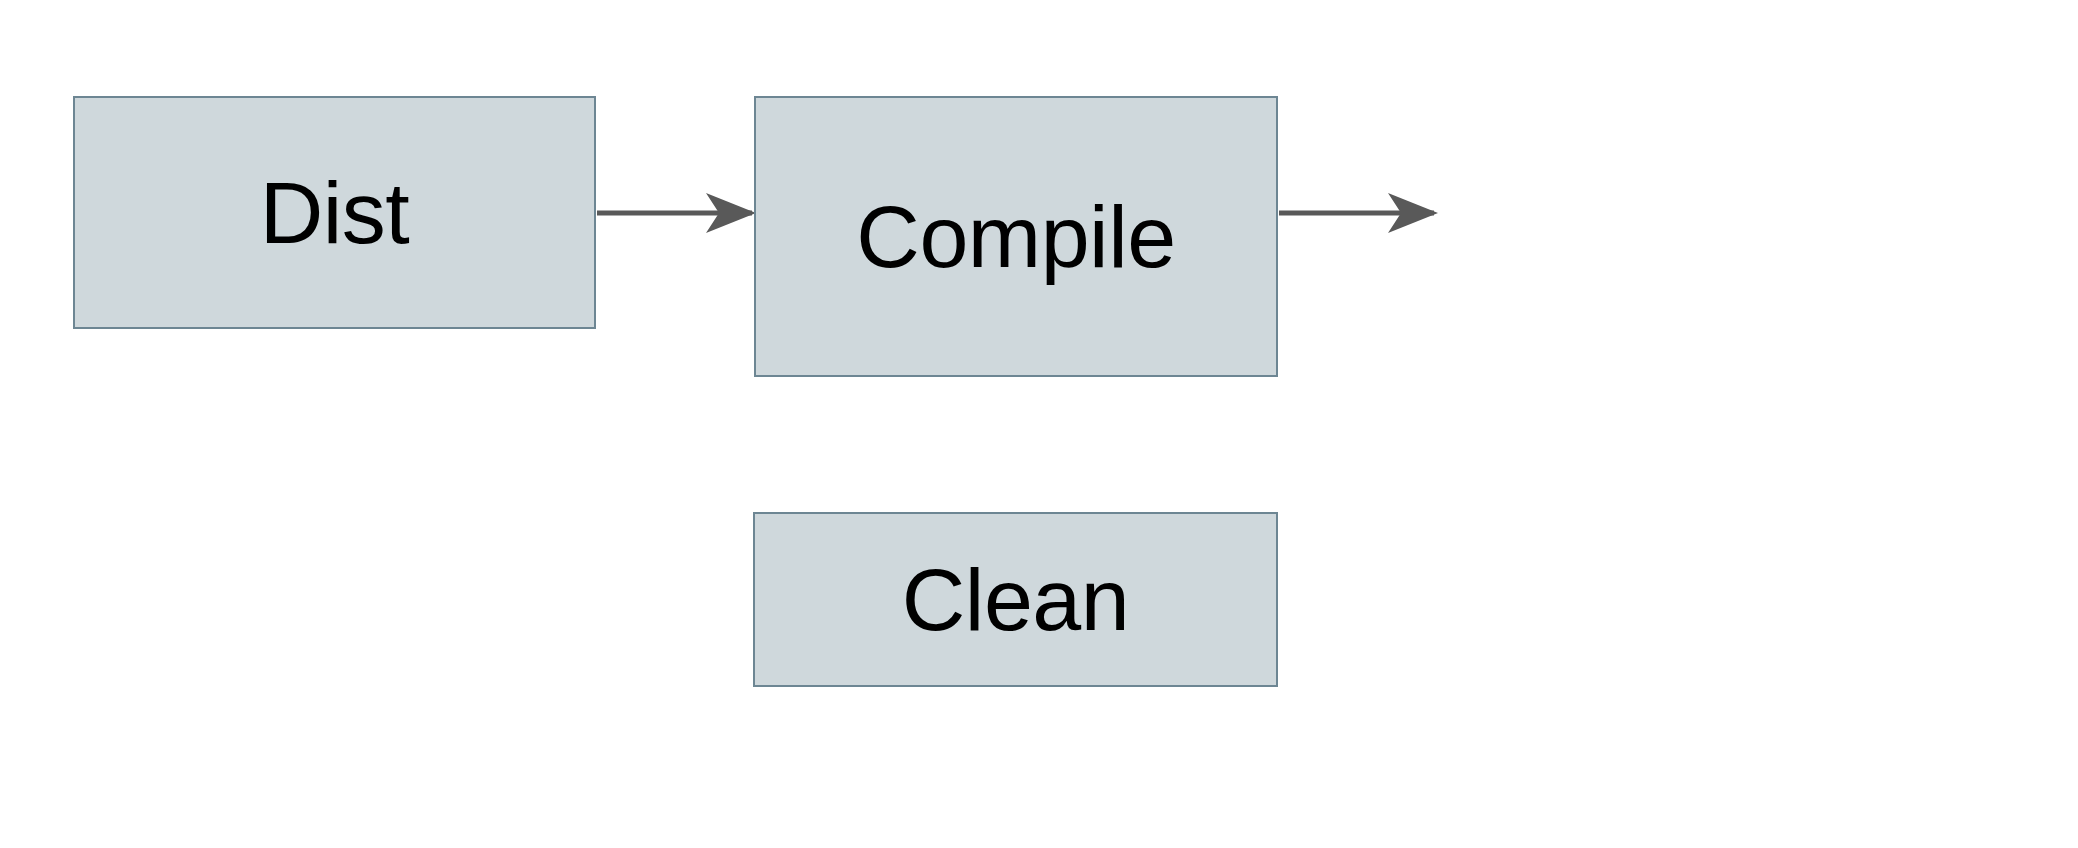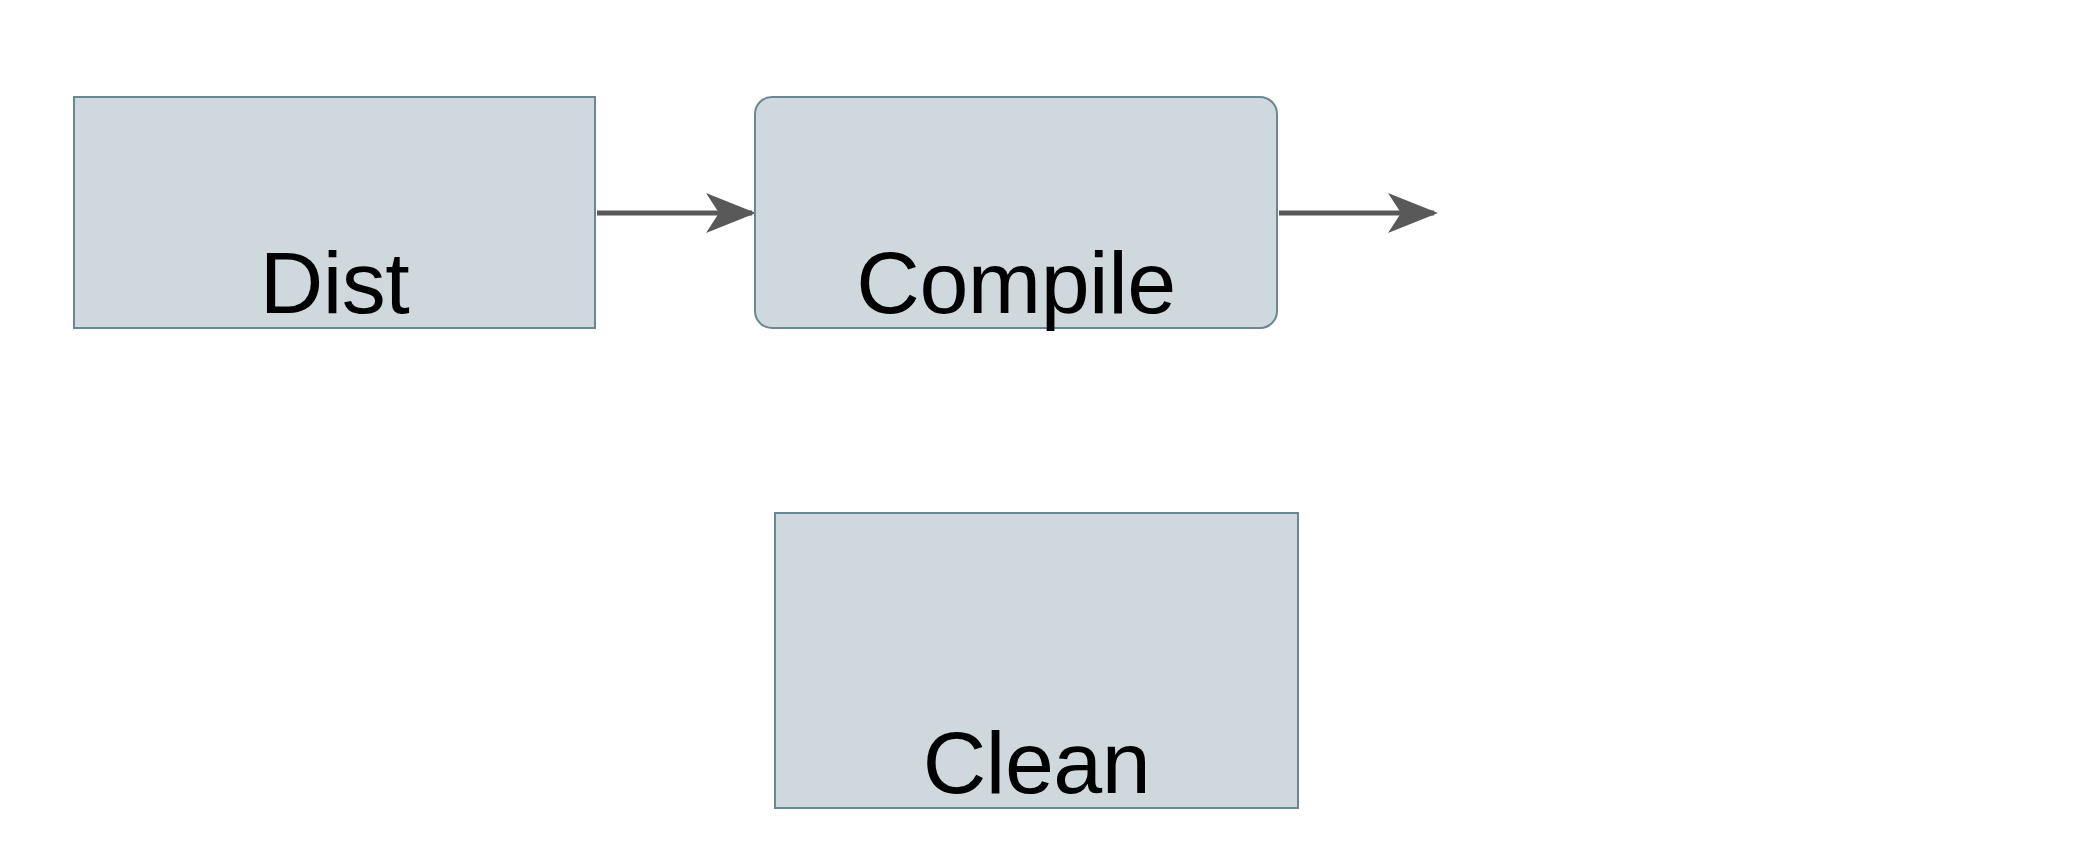--- a/index.html
+++ b/index.html
@@ -17,21 +17,21 @@
     height: 848px;
     background: #ffffff;
     overflow: hidden;
   }
   .node {
     position: absolute;
     box-sizing: border-box;
     background: #cfd8dc;
     border: 2px solid #6d8693;
     display: flex;
-    align-items: flex-end;
+    align-items: center;
     justify-content: center;
   }
   .node-label {
     font-family: "Liberation Sans", sans-serif;
     font-size: 88px;
     font-weight: 300;
     color: #000000;
     line-height: 1;
     letter-spacing: -0.5px;
     white-space: nowrap;
@@ -62,22 +62,22 @@
     </g>
     <g>
       <line x1="1279" y1="213" x2="1434" y2="213" stroke="#595959" stroke-width="5" marker-end="url(#arrowhead)"></line>
     </g>
   </svg>
 
   <div class="node" style="left:73px; top:96px; width:523px; height:233px;">
     <span class="node-label">Dist</span>
   </div>
 
-  <div class="node" style="left:754px; top:96px; width:524px; height:233px;border-radius:18px;">
+  <div class="node" style="left:754px; top:96px; width:524px; height:281px;">
     <span class="node-label">Compile</span>
   </div>
 
 
-  <div class="node" style="left:774px; top:512px; width:525px; height:297px;">
+  <div class="node" style="left:753px; top:512px; width:525px; height:175px;">
     <span class="node-label">Clean</span>
   </div>
 
 </div>
 
 </body></html>

